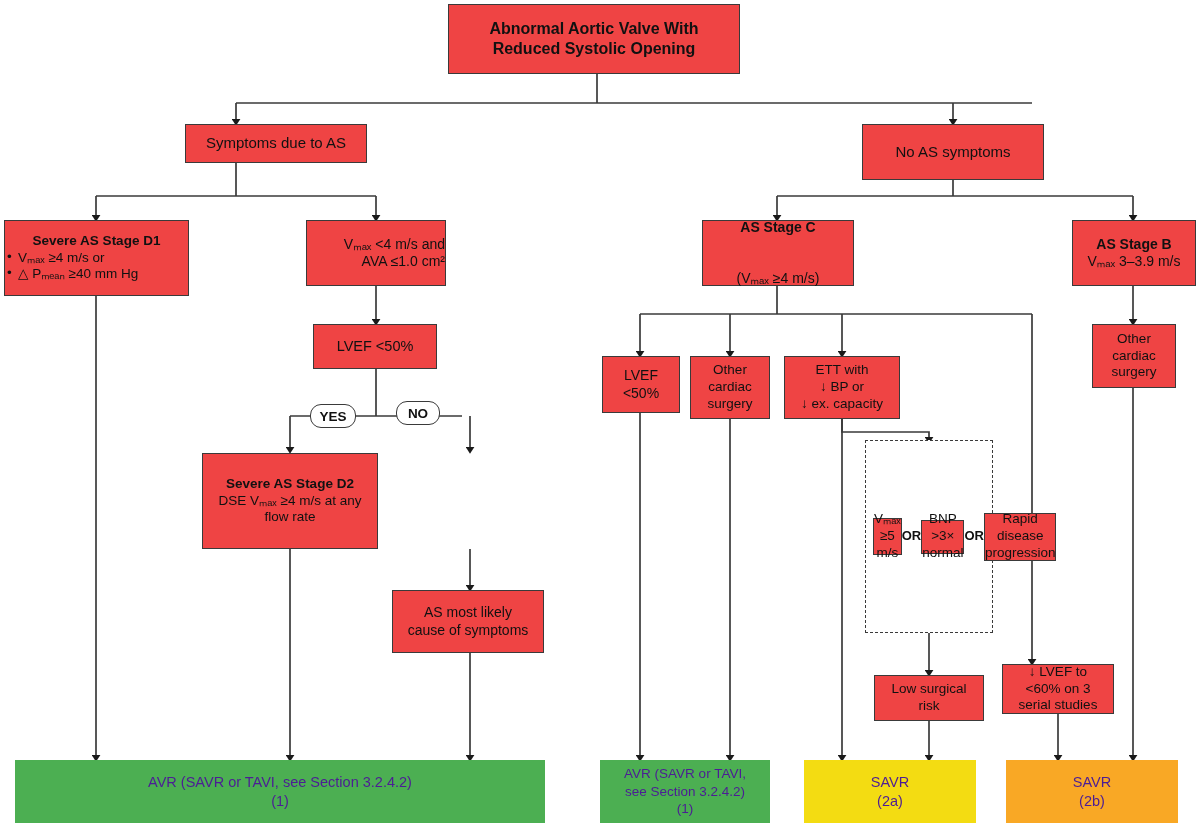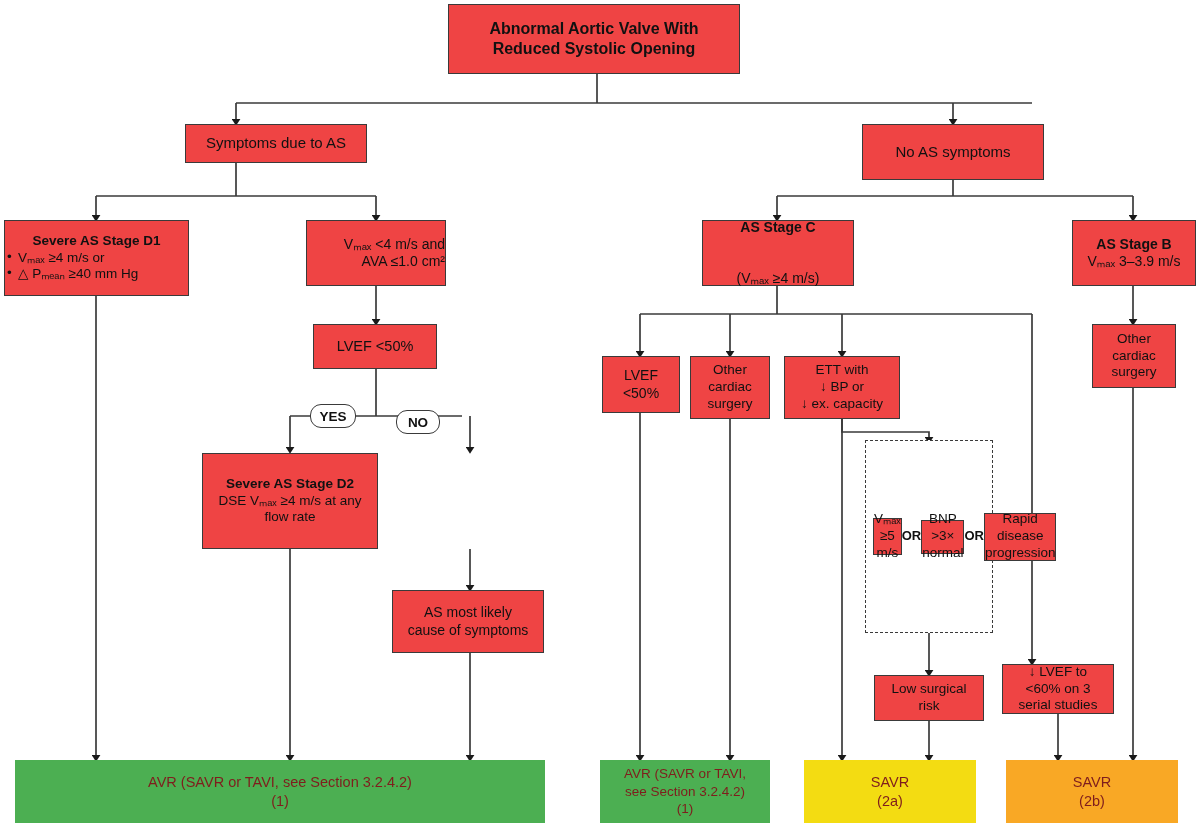--- a/index.html
+++ b/index.html
@@ -91,21 +91,21 @@
     width: 100%;
   }
   .outcome {
     position: absolute;
     box-sizing: border-box;
     display: flex;
     flex-direction: column;
     align-items: center;
     justify-content: center;
     text-align: center;
-    color: #7f1d1d;
+    color: #4c1d95;
     line-height: 1.3;
   }
 </style>
 </head>
 <body>
 
 <div id="canvas">
 
   <svg id="wires" viewBox="0 0 1200 827">
     <defs>
@@ -191,21 +191,21 @@
     <span class="ln">AVA ≤1.0 cm²</span>
   </div>
 
   <div class="node" style="left:313px; top:324px; width:124px; height:45px; font-size:14.5px;">
     <span class="ln">LVEF &lt;50%</span>
   </div>
 
   <div class="pill" style="left:310px; top:404px; width:46px; height:24px; font-size:13.5px;">
     <span>YES</span>
   </div>
-  <div class="pill" style="left:396px; top:410px; width:44px; height:24px; font-size:13.5px;">
+  <div class="pill" style="left:396px; top:401px; width:44px; height:24px; font-size:13.5px;">
     <span>NO</span>
   </div>
 
   <div class="node" style="left:202px; top:453px; width:176px; height:96px; font-size:13.5px;">
     <span class="ttl ln">Severe AS Stage D2</span>
     <span class="ln">DSE Vₘₐₓ ≥4 m/s at any</span>
     <span class="ln">flow rate</span>
   </div>
 
 

